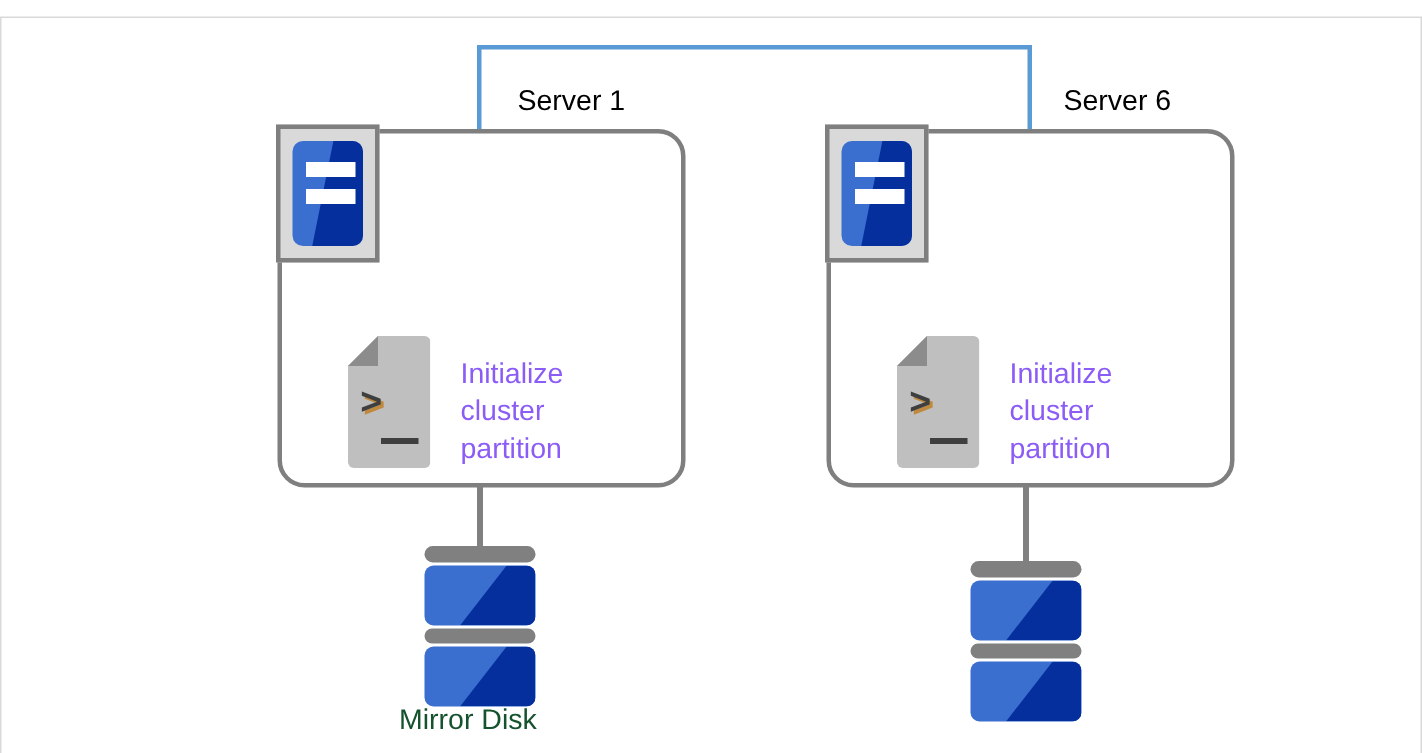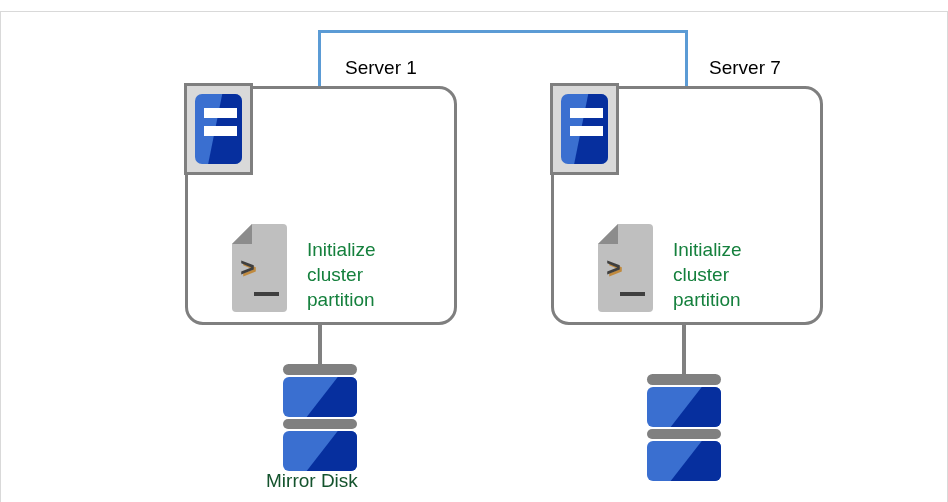--- a/index.html
+++ b/index.html
@@ -149,21 +149,21 @@
     width: 25px;
     height: 4px;
     background: #3f3f3f;
   }
 
   
   .script-caption {
     position: absolute;
     font-size: 19px;
     line-height: 25px;
-    color: #15803d;
+    color: #8b5cf6;
     white-space: pre-line;
   }
   #caption1 { left: 306px; top: 225px; }
   #caption2 { left: 672px; top: 225px; }
 
   
   .connector {
     position: absolute;
     width: 4px;
     background: #808080;
@@ -224,21 +224,21 @@
 <body>
 
 <div id="canvas">
 
   <div class="link-seg link-h"></div>
   <div class="link-seg link-v-left"></div>
   <div class="link-seg link-v-right"></div>
 
   <div class="server-label" id="server1-label">Server 1</div>
 
-  <div class="server-label" id="server2-label">Server 7</div>
+  <div class="server-label" id="server2-label">Server 6</div>
 
   <div class="server-box" id="server1-box"></div>
 
   <div class="server-box" id="server2-box"></div>
 
   <div class="machine-icon" id="machine1">
     <div class="machine-inner">
       <div class="machine-shade"></div>
       <div class="machine-bar b1"></div>
       <div class="machine-bar b2"></div>

